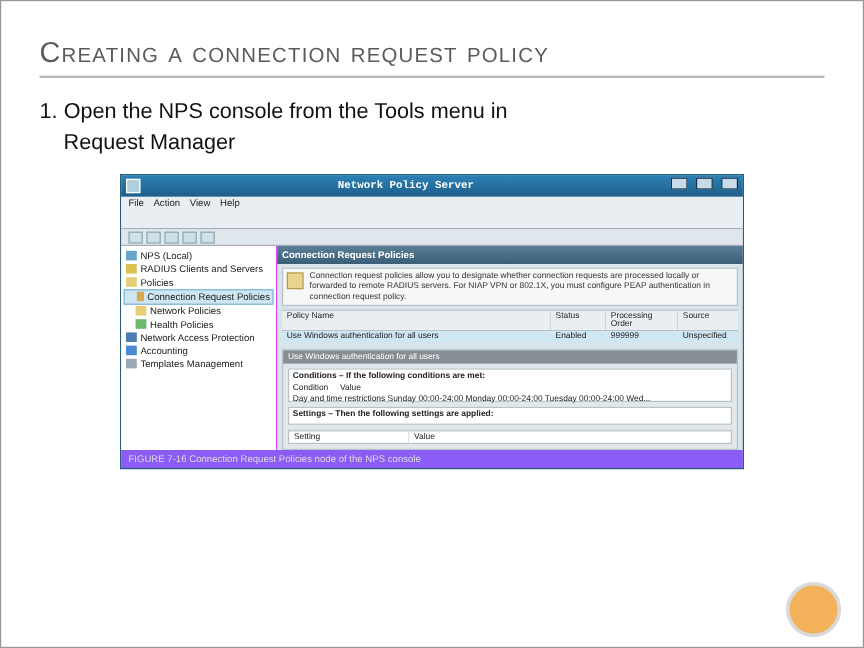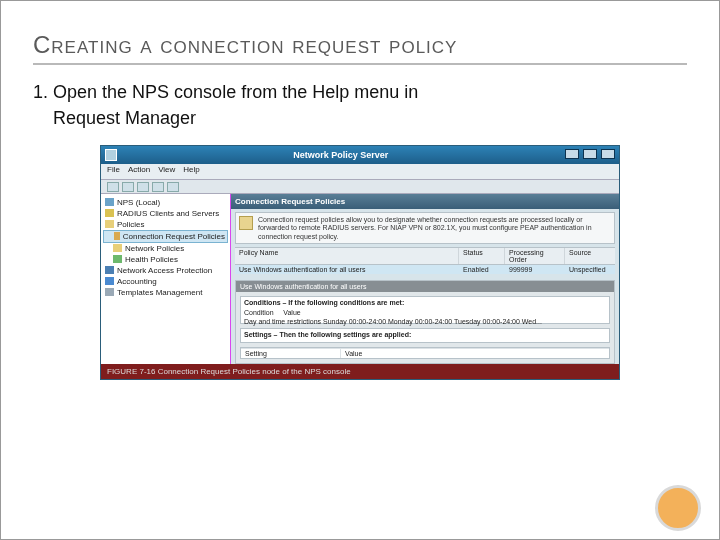--- a/index.html
+++ b/index.html
@@ -40,27 +40,28 @@
     font-size: 8px;
     color: #222;
   }
   .titlebar {
     height: 18px;
     background: linear-gradient(#2d82b6, #1d5e8a);
     color: #fff;
     display: flex;
     align-items: center;
     padding: 0 4px;
+    font-family: Liberation Mono, monospace;
   }
   .titlebar .ticon { width: 12px; height: 12px; background: #b0d0e0; border: 1px solid #fff; margin-right: 2px; }
   .titlebar .tlabel { flex: 1; text-align: center; font-size: 9px; font-weight: bold; }
   .winbtns span { display: inline-block; width: 14px; height: 10px; border: 1px solid #0d3350; background: #c7dbe8; margin-left: 2px; }
 
   .menubar {
-    height: 16px;
+    height: 27px;
     background: #e8eef2;
     border-bottom: 1px solid #aab;
     display: flex; gap: 8px; padding: 0 6px;
   }
   .menubar span { line-height: 12px; }
 
   .toolbar {
     height: 14px;
     background: #e0e7ec;
     border-bottom: 1px solid #aab;
@@ -171,21 +172,21 @@
     font-size: 7px;
   }
   .settingsbox .srow {
     display: flex;
     border-top: 1px solid #dce2e6;
   }
   .settingsbox .srow > div { padding: 1px 4px; }
   .settingsbox .c1 { width: 100px; border-right: 1px solid #dce2e6; }
   .settingsbox .c2 { flex: 1; }
   .figcap {
-    background: #7f1d1d;
+    background: #8b5cf6;
     color: #ddd;
     font-size: 8px;
     padding: 3px 6px;
   }
 
   .deco {
     position: absolute;
     right: 18px; bottom: 8px;
     width: 46px; height: 46px;
     border-radius: 50%;
@@ -195,21 +196,21 @@
 </style>
 </head>
 <body>
 
 <div class="slide">
   <div class="title">Creating a connection request policy</div>
 
   <div class="body-text">
     <div class="step">
       <span>1.</span>
-      <span>Open the NPS console from the Help menu in</span>
+      <span>Open the NPS console from the Tools menu in</span>
     </div>
     <div class="indent">Request Manager</div>
   </div>
 
   <div class="shot">
     <div class="titlebar">
       <span class="ticon"></span>
       <span class="tlabel">Network Policy Server</span>
       <span class="winbtns">
         <span></span>

